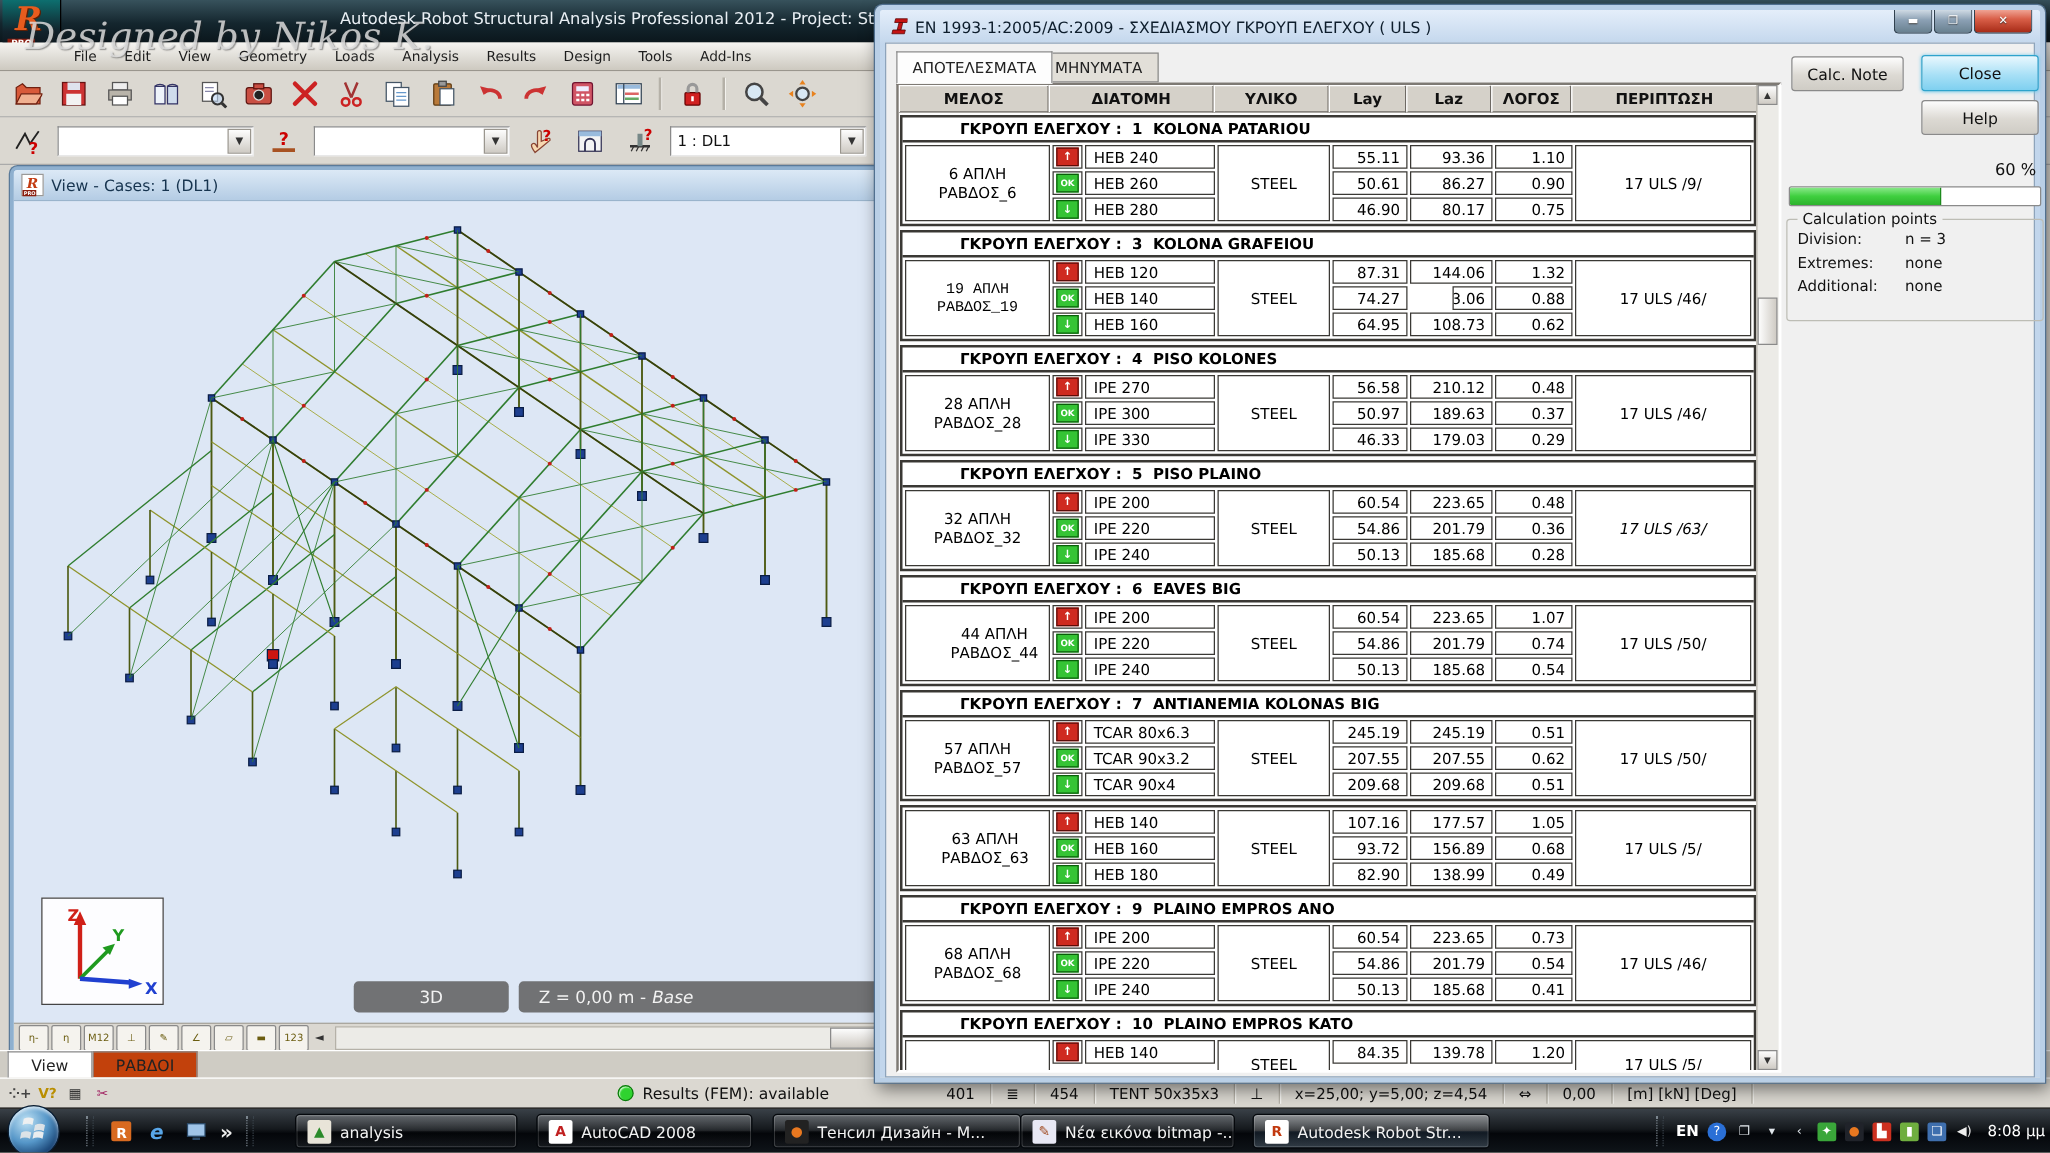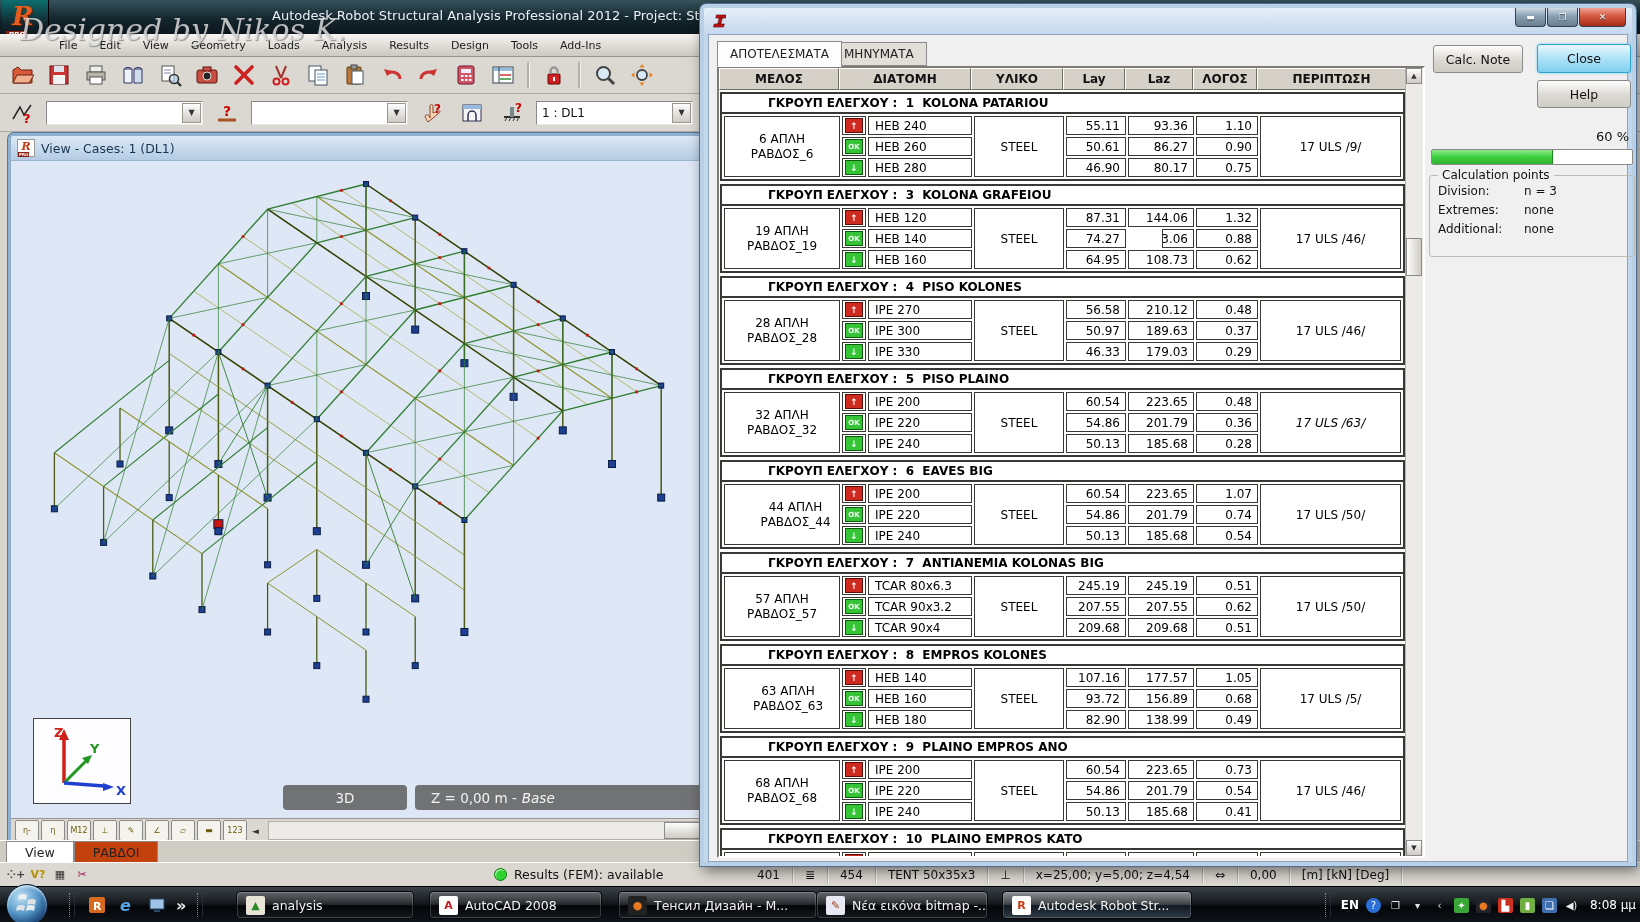--- a/index.html
+++ b/index.html
@@ -602,20 +602,21 @@
 
   <div id="dialog">
     <div id="dlg-titlebar">
       <svg width="16" height="16">
         <g transform="skewX(-14) translate(4,0)" stroke="#5e0606" stroke-width="0.6">
           <rect x="3" y="2" width="10" height="3" fill="#c41212"></rect>
           <rect x="6.5" y="5" width="3" height="6" fill="#c41212"></rect>
           <rect x="3" y="11" width="10" height="3" fill="#c41212"></rect>
         </g>
       </svg>
+      <span>EN 1993-1:2005/AC:2009 - ΣΧΕΔΙΑΣΜΟΥ ΓΚΡΟΥΠ ΕΛΕΓΧΟΥ ( ULS )</span>
     </div>
     <div id="dlg-caption">
       <div class="cap-btn">▬</div>
       <div class="cap-btn">❐</div>
       <div class="cap-btn close">✕</div>
     </div>
 
     <div id="dlg-content">
       <div class="dlg-tab active" style="left:8px">ΑΠΟΤΕΛΕΣΜΑΤΑ</div>
       <div class="dlg-tab" style="left:122px">ΜΗΝΥΜΑΤΑ</div>
@@ -659,21 +660,21 @@
                 <div class="cell num" style="grid-area: 3 / 5 / 4 / 6;">46.90</div>
                 <div class="cell num" style="grid-area: 3 / 6 / 4 / 7;">80.17</div>
                 <div class="cell num" style="grid-area: 3 / 7 / 4 / 8;">0.75</div>
                 <div class="cell center" style="grid-area: 1 / 4 / 4 / 5;">STEEL</div>
                 <div class="cell center" style="grid-area: 1 / 8 / 4 / 9;">17 ULS /9/</div>
               </div>
             </div>
             <div class="grp">
               <div class="grp-title">ΓΚΡΟΥΠ ΕΛΕΓΧΟΥ :  3  KOLONA GRAFEIOU</div>
               <div class="grp-body">
-                <div class="cell center mem" style="grid-area: 1 / 1 / 4 / 2;">
+                <div class="cell center mem" style="grid-area: 1 / 1 / 4 / 2; font-family: Liberation Mono, monospace;">
                   <div>19  ΑΠΛΗ</div>
                   <div>ΡΑΒΔΟΣ_19</div>
                 </div>
                 <div class="cell center" style="grid-area: 1 / 2 / 2 / 3;">
                   <span class="sticon st-up">↑</span>
                 </div>
                 <div class="cell sec" style="grid-area: 1 / 3 / 2 / 4;">HEB 120</div>
                 <div class="cell num" style="grid-area: 1 / 5 / 2 / 6;">87.31</div>
                 <div class="cell num" style="grid-area: 1 / 6 / 2 / 7;">144.06</div>
                 <div class="cell num" style="grid-area: 1 / 7 / 2 / 8;">1.32</div>
@@ -817,21 +818,20 @@
                 </div>
                 <div class="cell sec" style="grid-area: 3 / 3 / 4 / 4;">TCAR 90x4</div>
                 <div class="cell num" style="grid-area: 3 / 5 / 4 / 6;">209.68</div>
                 <div class="cell num" style="grid-area: 3 / 6 / 4 / 7;">209.68</div>
                 <div class="cell num" style="grid-area: 3 / 7 / 4 / 8;">0.51</div>
                 <div class="cell center" style="grid-area: 1 / 4 / 4 / 5;">STEEL</div>
                 <div class="cell center" style="grid-area: 1 / 8 / 4 / 9;">17 ULS /50/</div>
               </div>
             </div>
             <div class="grp">
-              <div class="grp-title">ΓΚΡΟΥΠ ΕΛΕΓΧΟΥ :  8  EMPROS KOLONES</div>
               <div class="grp-body">
                 <div class="cell center mem" style="grid-area: 1 / 1 / 4 / 2; padding-left: 12px;">
                   <div>63  ΑΠΛΗ</div>
                   <div>ΡΑΒΔΟΣ_63</div>
                 </div>
                 <div class="cell center" style="grid-area: 1 / 2 / 2 / 3;">
                   <span class="sticon st-up">↑</span>
                 </div>
                 <div class="cell sec" style="grid-area: 1 / 3 / 2 / 4;">HEB 140</div>
                 <div class="cell num" style="grid-area: 1 / 5 / 2 / 6;">107.16</div>

